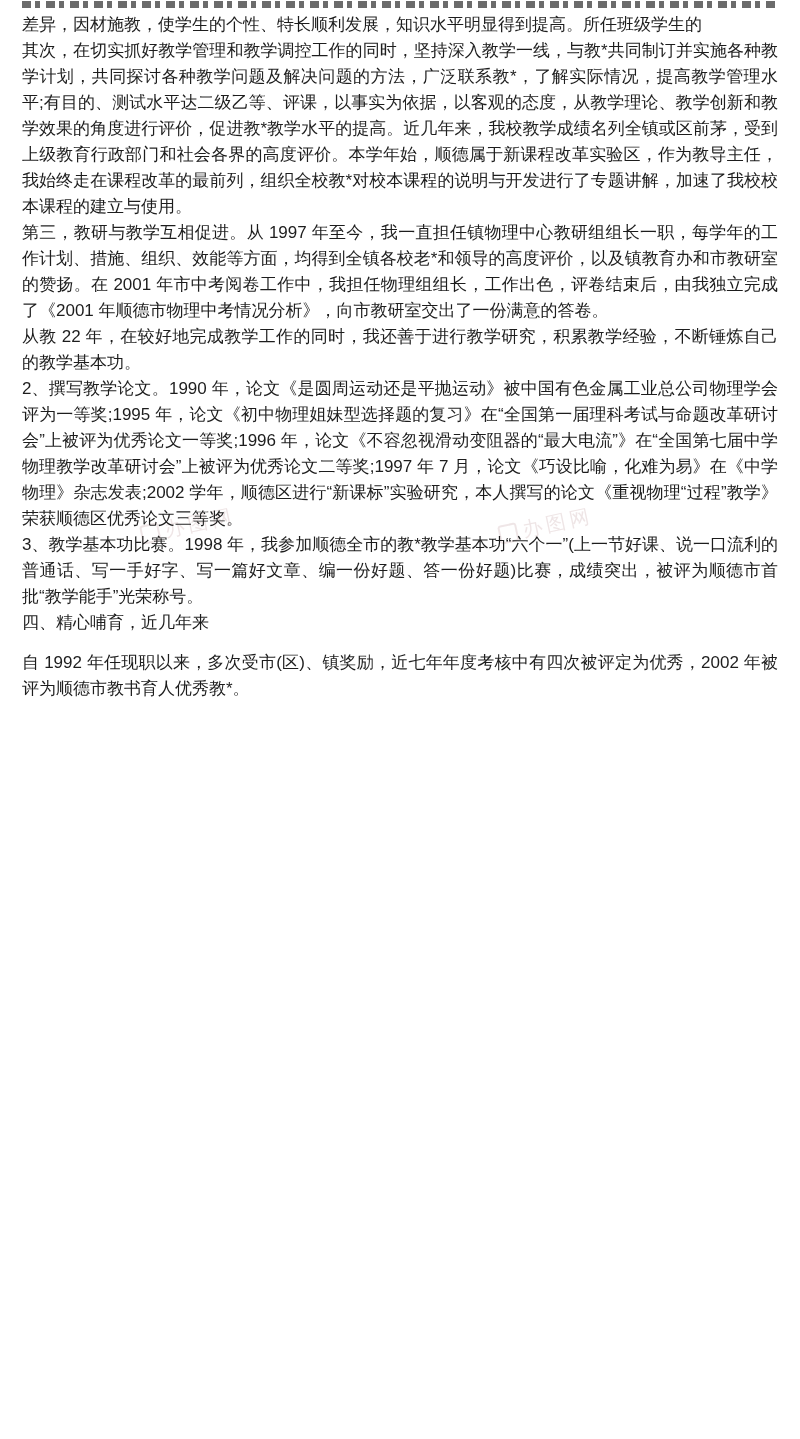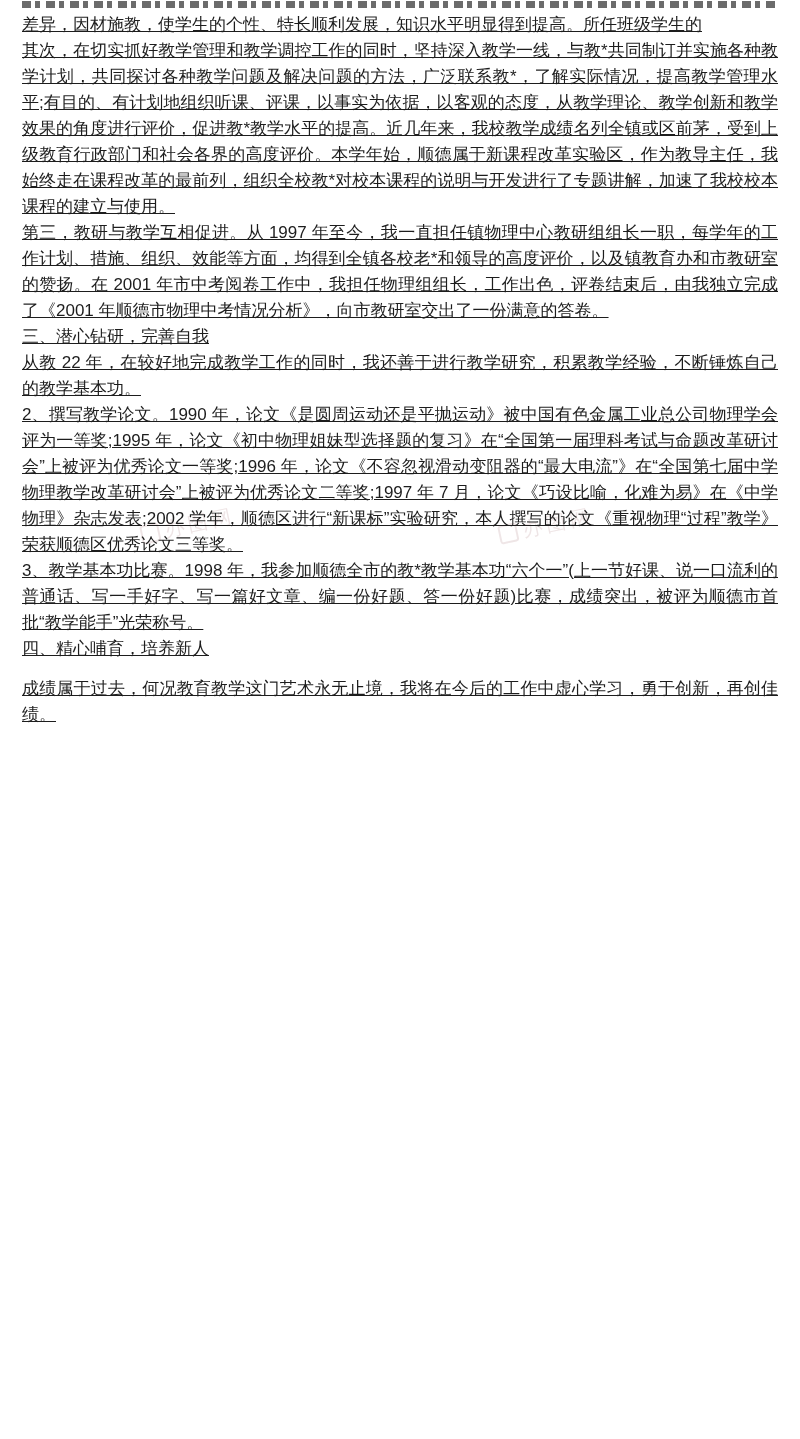--- a/index.html
+++ b/index.html
@@ -26,21 +26,20 @@
     top: 0;
     color: #1d1d1d;
     font-size: 17px;
     line-height: 26px;
     text-align: justify;
     text-justify: inter-ideograph;
     word-break: break-all;
   }
   .content p {
     margin: 0;
-    text-decoration: underline;
   }
   
   .cut-line {
     height: 7px;
     margin-top: 1px;
     margin-bottom: 4px;
     background: repeating-linear-gradient(
       90deg,
       #3a3a3a 0px, #3a3a3a 9px,
       transparent 9px, transparent 13px,
@@ -87,23 +86,22 @@
     <span>办图网</span>
   </div>
   <div class="watermark wm-2">
     <span class="wm-icon"></span>
     <span>办图网</span>
   </div>
 
   <div class="content">
     <div class="cut-line"></div>
     <p>差异，因材施教，使学生的个性、特长顺利发展，知识水平明显得到提高。所任班级学生的</p>
-    <p>其次，在切实抓好教学管理和教学调控工作的同时，坚持深入教学一线，与教*共同制订并实施各种教学计划，共同探讨各种教学问题及解决问题的方法，广泛联系教*，了解实际情况，提高教学管理水平;有目的、有计划地组织听课、评课，以事实为依据，以客观的态度，从教学理论、教学创新和教学效果的角度进行评价，促进教*教学水平的提高。近几年来，我校教学成绩名列全镇或区前茅，受到上级教育行政部门和社会各界的高度评价。本学年始，顺德属于新课程改革实验区，作为教导主任，我始终走在课程改革的最前列，组织全校教*对校本课程的说明与开发进行了专题讲解，加速了我校校本课程的建立与使用。</p>
+    <p>其次，在切实抓好教学管理和教学调控工作的同时，坚持深入教学一线，与教*共同制订并实施各种教学计划，共同探讨各种教学问题及解决问题的方法，广泛联系教*，了解实际情况，提高教学管理水平;有目的、测试水平达二级乙等、评课，以事实为依据，以客观的态度，从教学理论、教学创新和教学效果的角度进行评价，促进教*教学水平的提高。近几年来，我校教学成绩名列全镇或区前茅，受到上级教育行政部门和社会各界的高度评价。本学年始，顺德属于新课程改革实验区，作为教导主任，我始终走在课程改革的最前列，组织全校教*对校本课程的说明与开发进行了专题讲解，加速了我校校本课程的建立与使用。</p>
     <p>第三，教研与教学互相促进。从 1997 年至今，我一直担任镇物理中心教研组组长一职，每学年的工作计划、措施、组织、效能等方面，均得到全镇各校老*和领导的高度评价，以及镇教育办和市教研室的赞扬。在 2001 年市中考阅卷工作中，我担任物理组组长，工作出色，评卷结束后，由我独立完成了《2001 年顺德市物理中考情况分析》，向市教研室交出了一份满意的答卷。</p>
-    <p>三、潜心钻研，完善自我</p>
     <p>从教 22 年，在较好地完成教学工作的同时，我还善于进行教学研究，积累教学经验，不断锤炼自己的教学基本功。</p>
     <p>2、撰写教学论文。1990 年，论文《是圆周运动还是平抛运动》被中国有色金属工业总公司物理学会评为一等奖;1995 年，论文《初中物理姐妹型选择题的复习》在“全国第一届理科考试与命题改革研讨会”上被评为优秀论文一等奖;1996 年，论文《不容忽视滑动变阻器的“最大电流”》在“全国第七届中学物理教学改革研讨会”上被评为优秀论文二等奖;1997 年 7 月，论文《巧设比喻，化难为易》在《中学物理》杂志发表;2002 学年，顺德区进行“新课标”实验研究，本人撰写的论文《重视物理“过程”教学》荣获顺德区优秀论文三等奖。</p>
     <p>3、教学基本功比赛。1998 年，我参加顺德全市的教*教学基本功“六个一”(上一节好课、说一口流利的普通话、写一手好字、写一篇好文章、编一份好题、答一份好题)比赛，成绩突出，被评为顺德市首批“教学能手”光荣称号。</p>
-    <p>四、精心哺育，培养新人</p>
-    <p class="gap-sm">成绩属于过去，何况教育教学这门艺术永无止境，我将在今后的工作中虚心学习，勇于创新，再创佳绩。</p>
+    <p>四、精心哺育，近几年来</p>
+    <p class="gap-sm">自 1992 年任现职以来，多次受市(区)、镇奖励，近七年年度考核中有四次被评定为优秀，2002 年被评为顺德市教书育人优秀教*。</p>
   </div>
 
 </div>
 
 </body></html>

